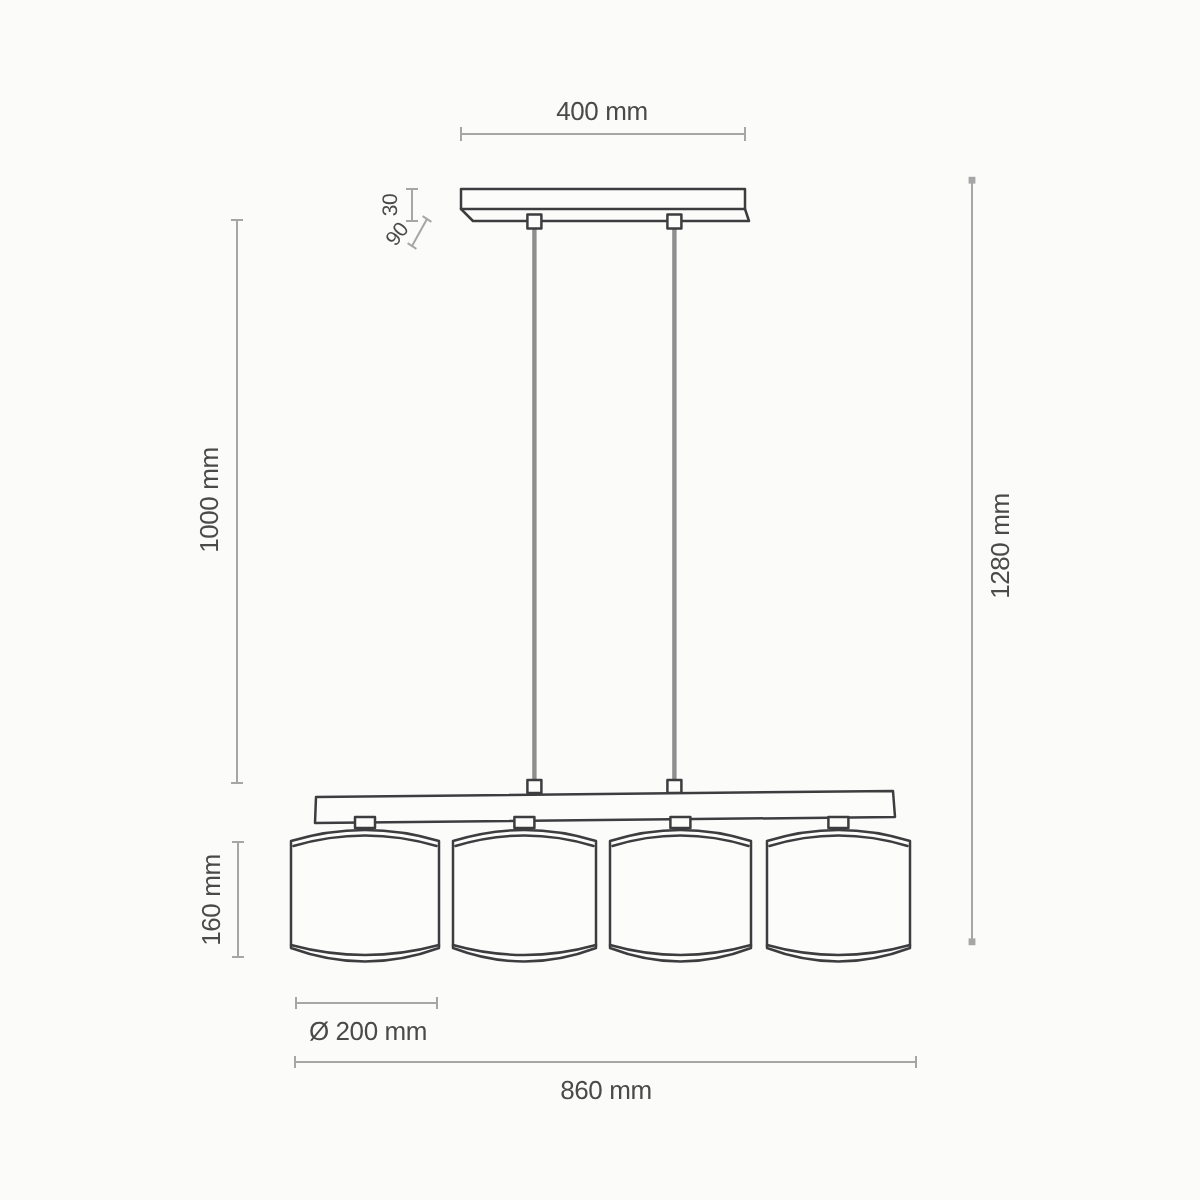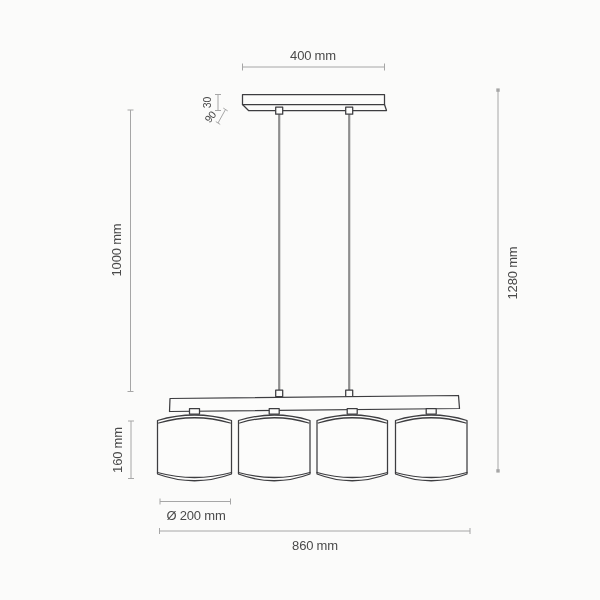--- a/index.html
+++ b/index.html
@@ -10,21 +10,21 @@
     --background:#fbfbfa;
     --fill:#fcfcfb;
   }
   html,body{margin:0;padding:0;}
   body{
     width:600px;height:600px;
     background:var(--background);
     font-family:"Liberation Sans", sans-serif;
     overflow:hidden;
   }
-  .stage{position:relative;width:500px;height:600px;padding-left:12px;}
+  .stage{position:relative;width:500px;height:600px;}
   svg{display:block;}
   .lamp-stroke{stroke:var(--outline);stroke-width:1.25;fill:none;stroke-linecap:round;stroke-linejoin:round;}
   .lamp-fill{fill:var(--fill);stroke:var(--outline);stroke-width:1.25;stroke-linejoin:round;}
   .dim-line{stroke:var(--dimension);stroke-width:1;fill:none;}
   .dim-dot{fill:var(--dimension);stroke:none;}
   .cable{stroke:var(--cable);stroke-width:2.2;fill:none;}
   .dim-text{
     fill:var(--label);
     font-size:13px;
     letter-spacing:-0.2px;

